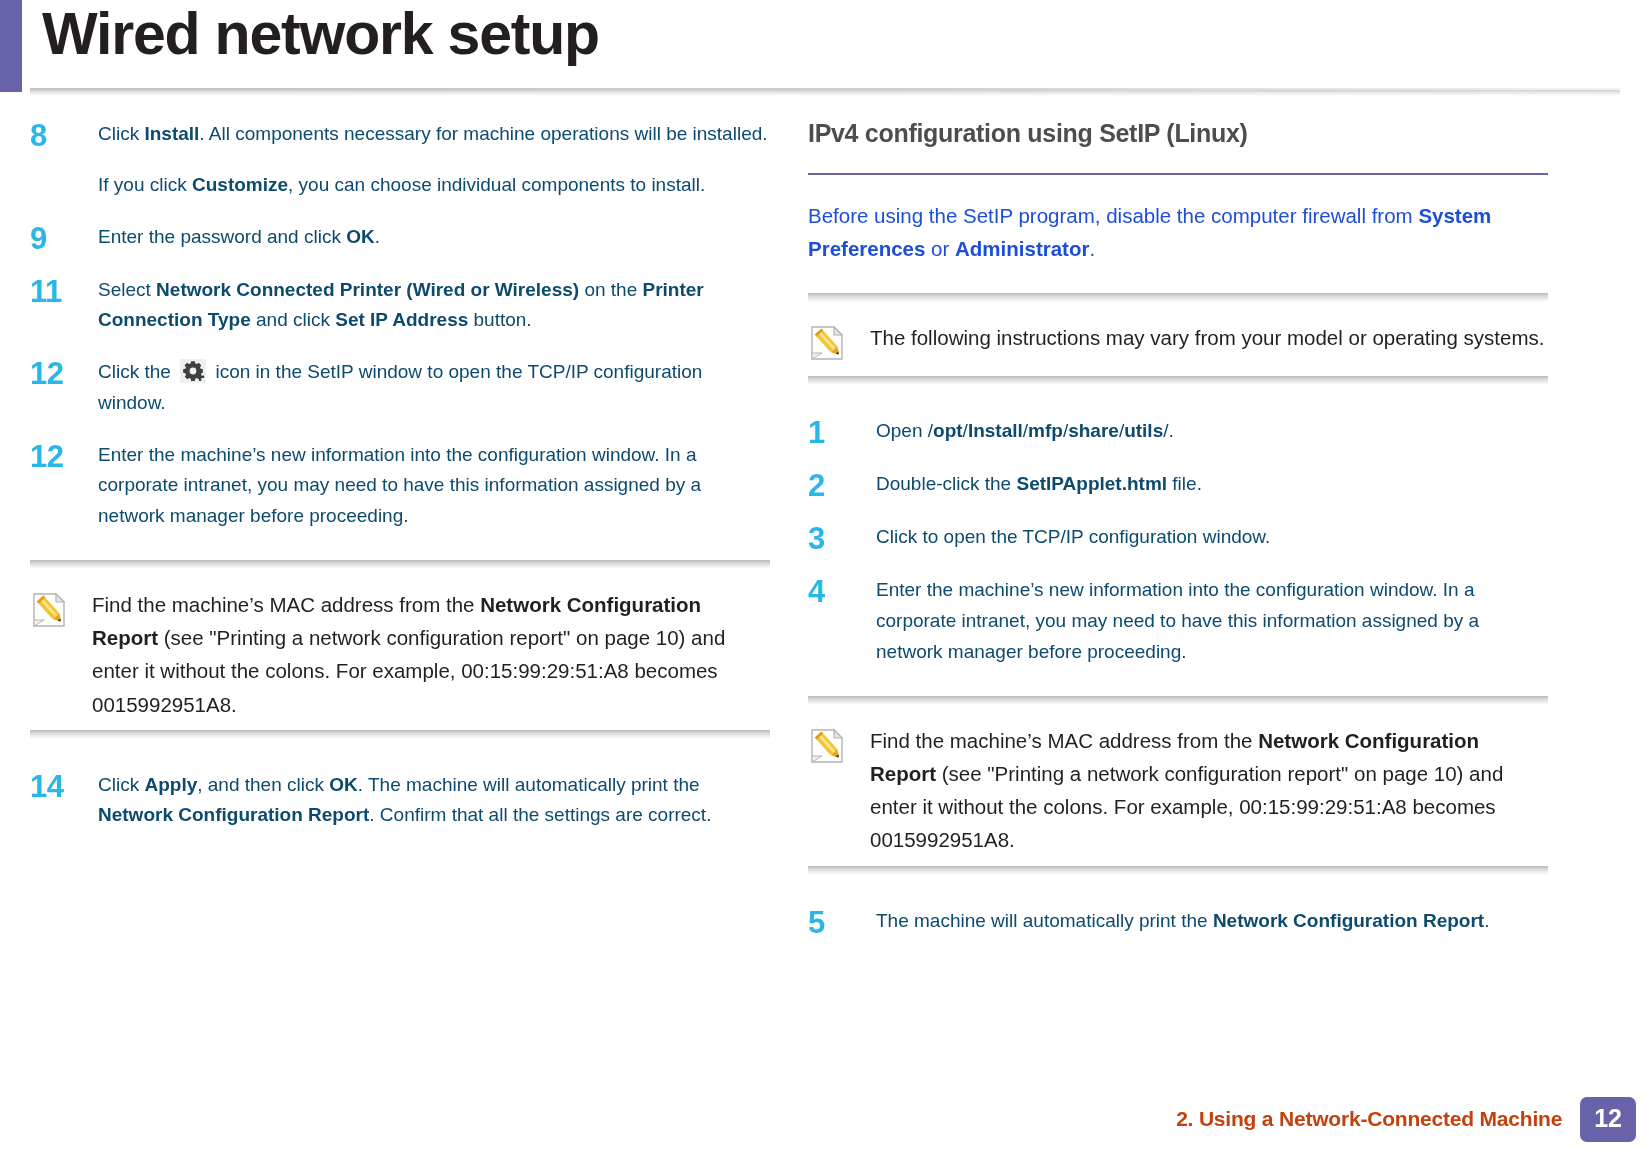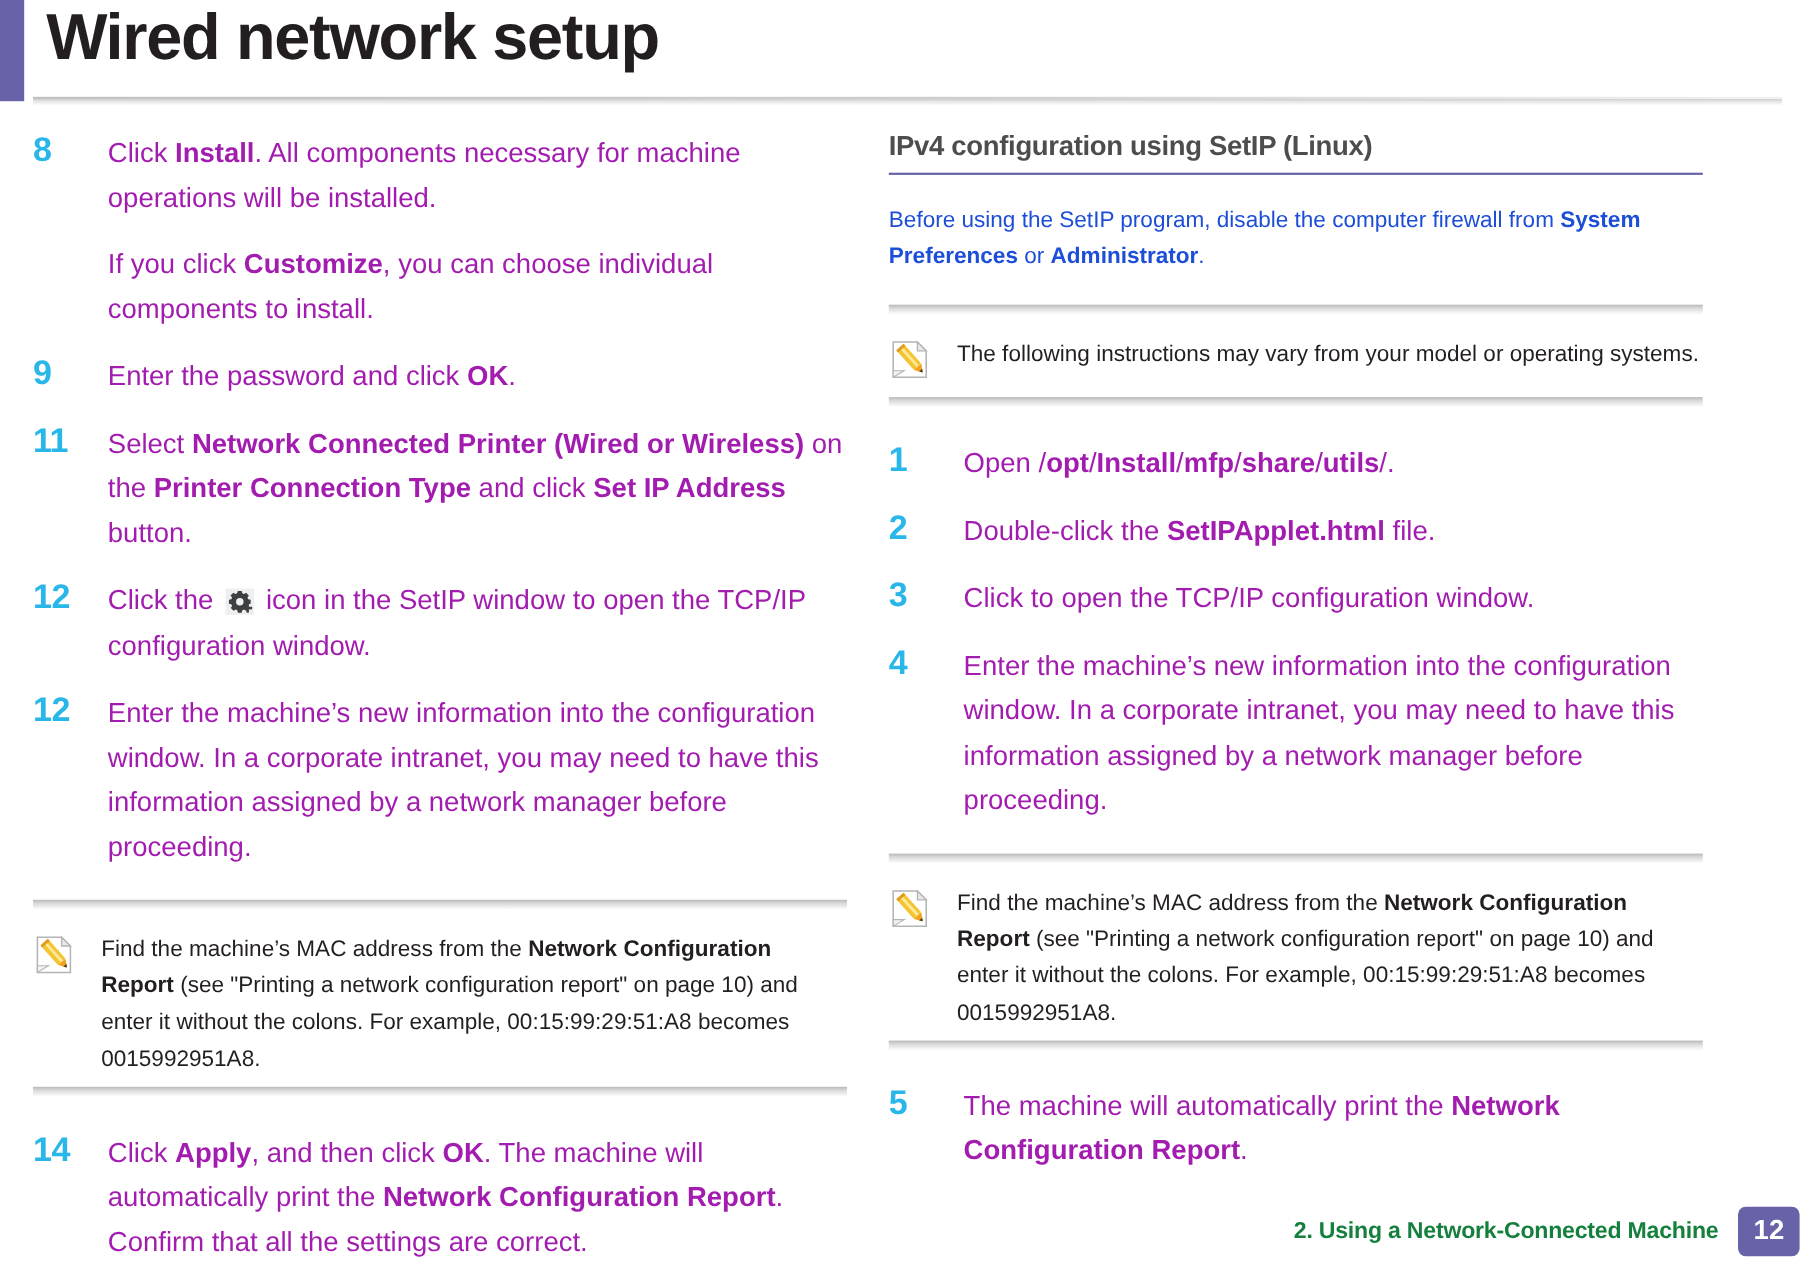--- a/index.html
+++ b/index.html
@@ -60,21 +60,21 @@
   }
   .col-left  { left: 30px; }
   .col-right { left: 808px; }
 
   
   .section-head {
     font-size: 25px;
     font-weight: bold;
     color: #4d4d4d;
     letter-spacing: -0.3px;
-    padding-bottom: 9px;
+    padding-bottom: 25px;
     line-height: 1.2;
   }
   .section-rule {
     height: 2px;
     background: #6863a8;
     margin-bottom: 24px;
     width: 100%;
   }
 
   
@@ -96,23 +96,23 @@
     flex: 0 0 68px;
     color: #29b6e8;
     font-size: 31px;
     font-weight: bold;
     line-height: 1.0;
     padding-top: 2px;
     letter-spacing: -0.5px;
   }
   .step-body {
     flex: 1 1 auto;
-    font-size: 25px;
+    font-size: 19px;
     line-height: 1.62;
-    color: #a21caf;
+    color: #0c4a6e;
     padding-top: 1px;
   }
   .step-body b { font-weight: bold; }
   .step-sub { margin-top: 20px; }
 
   
   .gear-icon {
     display: inline-block;
     width: 26px; height: 24px;
     vertical-align: -5px;
@@ -162,21 +162,21 @@
   .note-text b { font-weight: bold; }
 
   
   .footer {
     position: absolute;
     right: 14px; bottom: 16px;
     display: flex;
     align-items: center;
   }
   .footer-text {
-    color: #15803d;
+    color: #c2410c;
     font-size: 21px;
     font-weight: bold;
     letter-spacing: -0.2px;
     margin-right: 18px;
     white-space: nowrap;
   }
   .footer-page {
     background: #6863a8;
     color: #ffffff;
     font-size: 25px;

